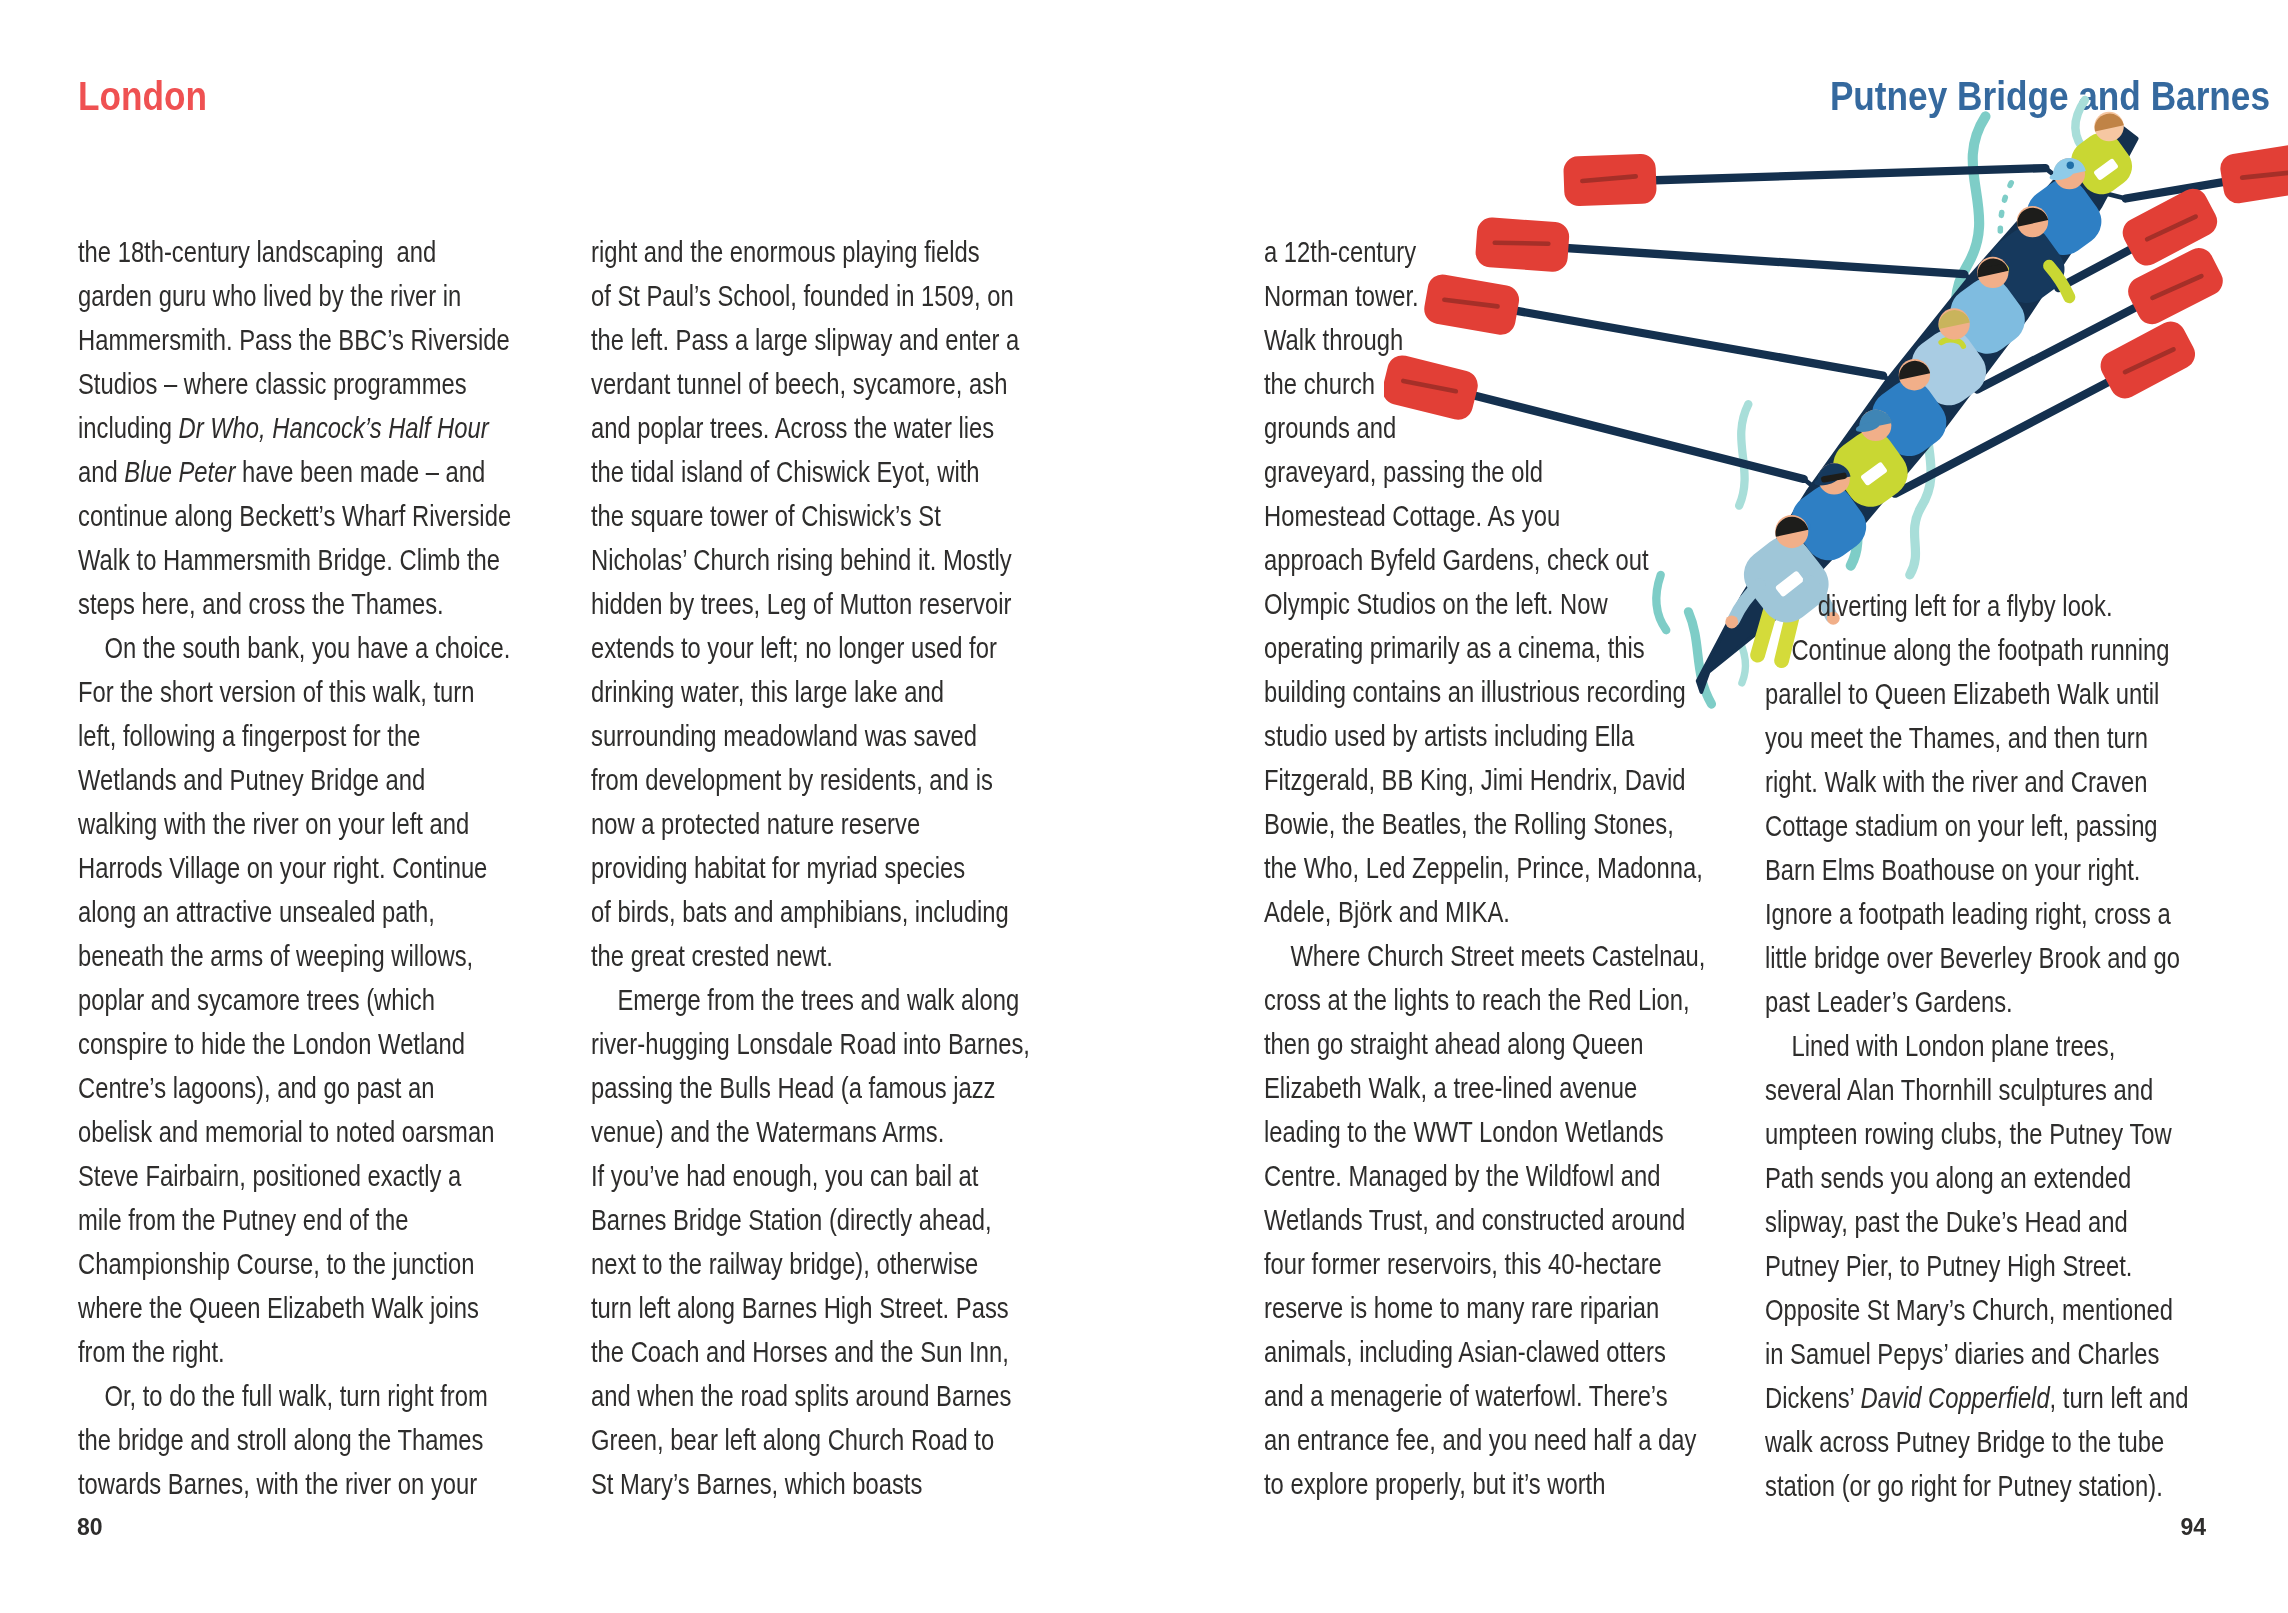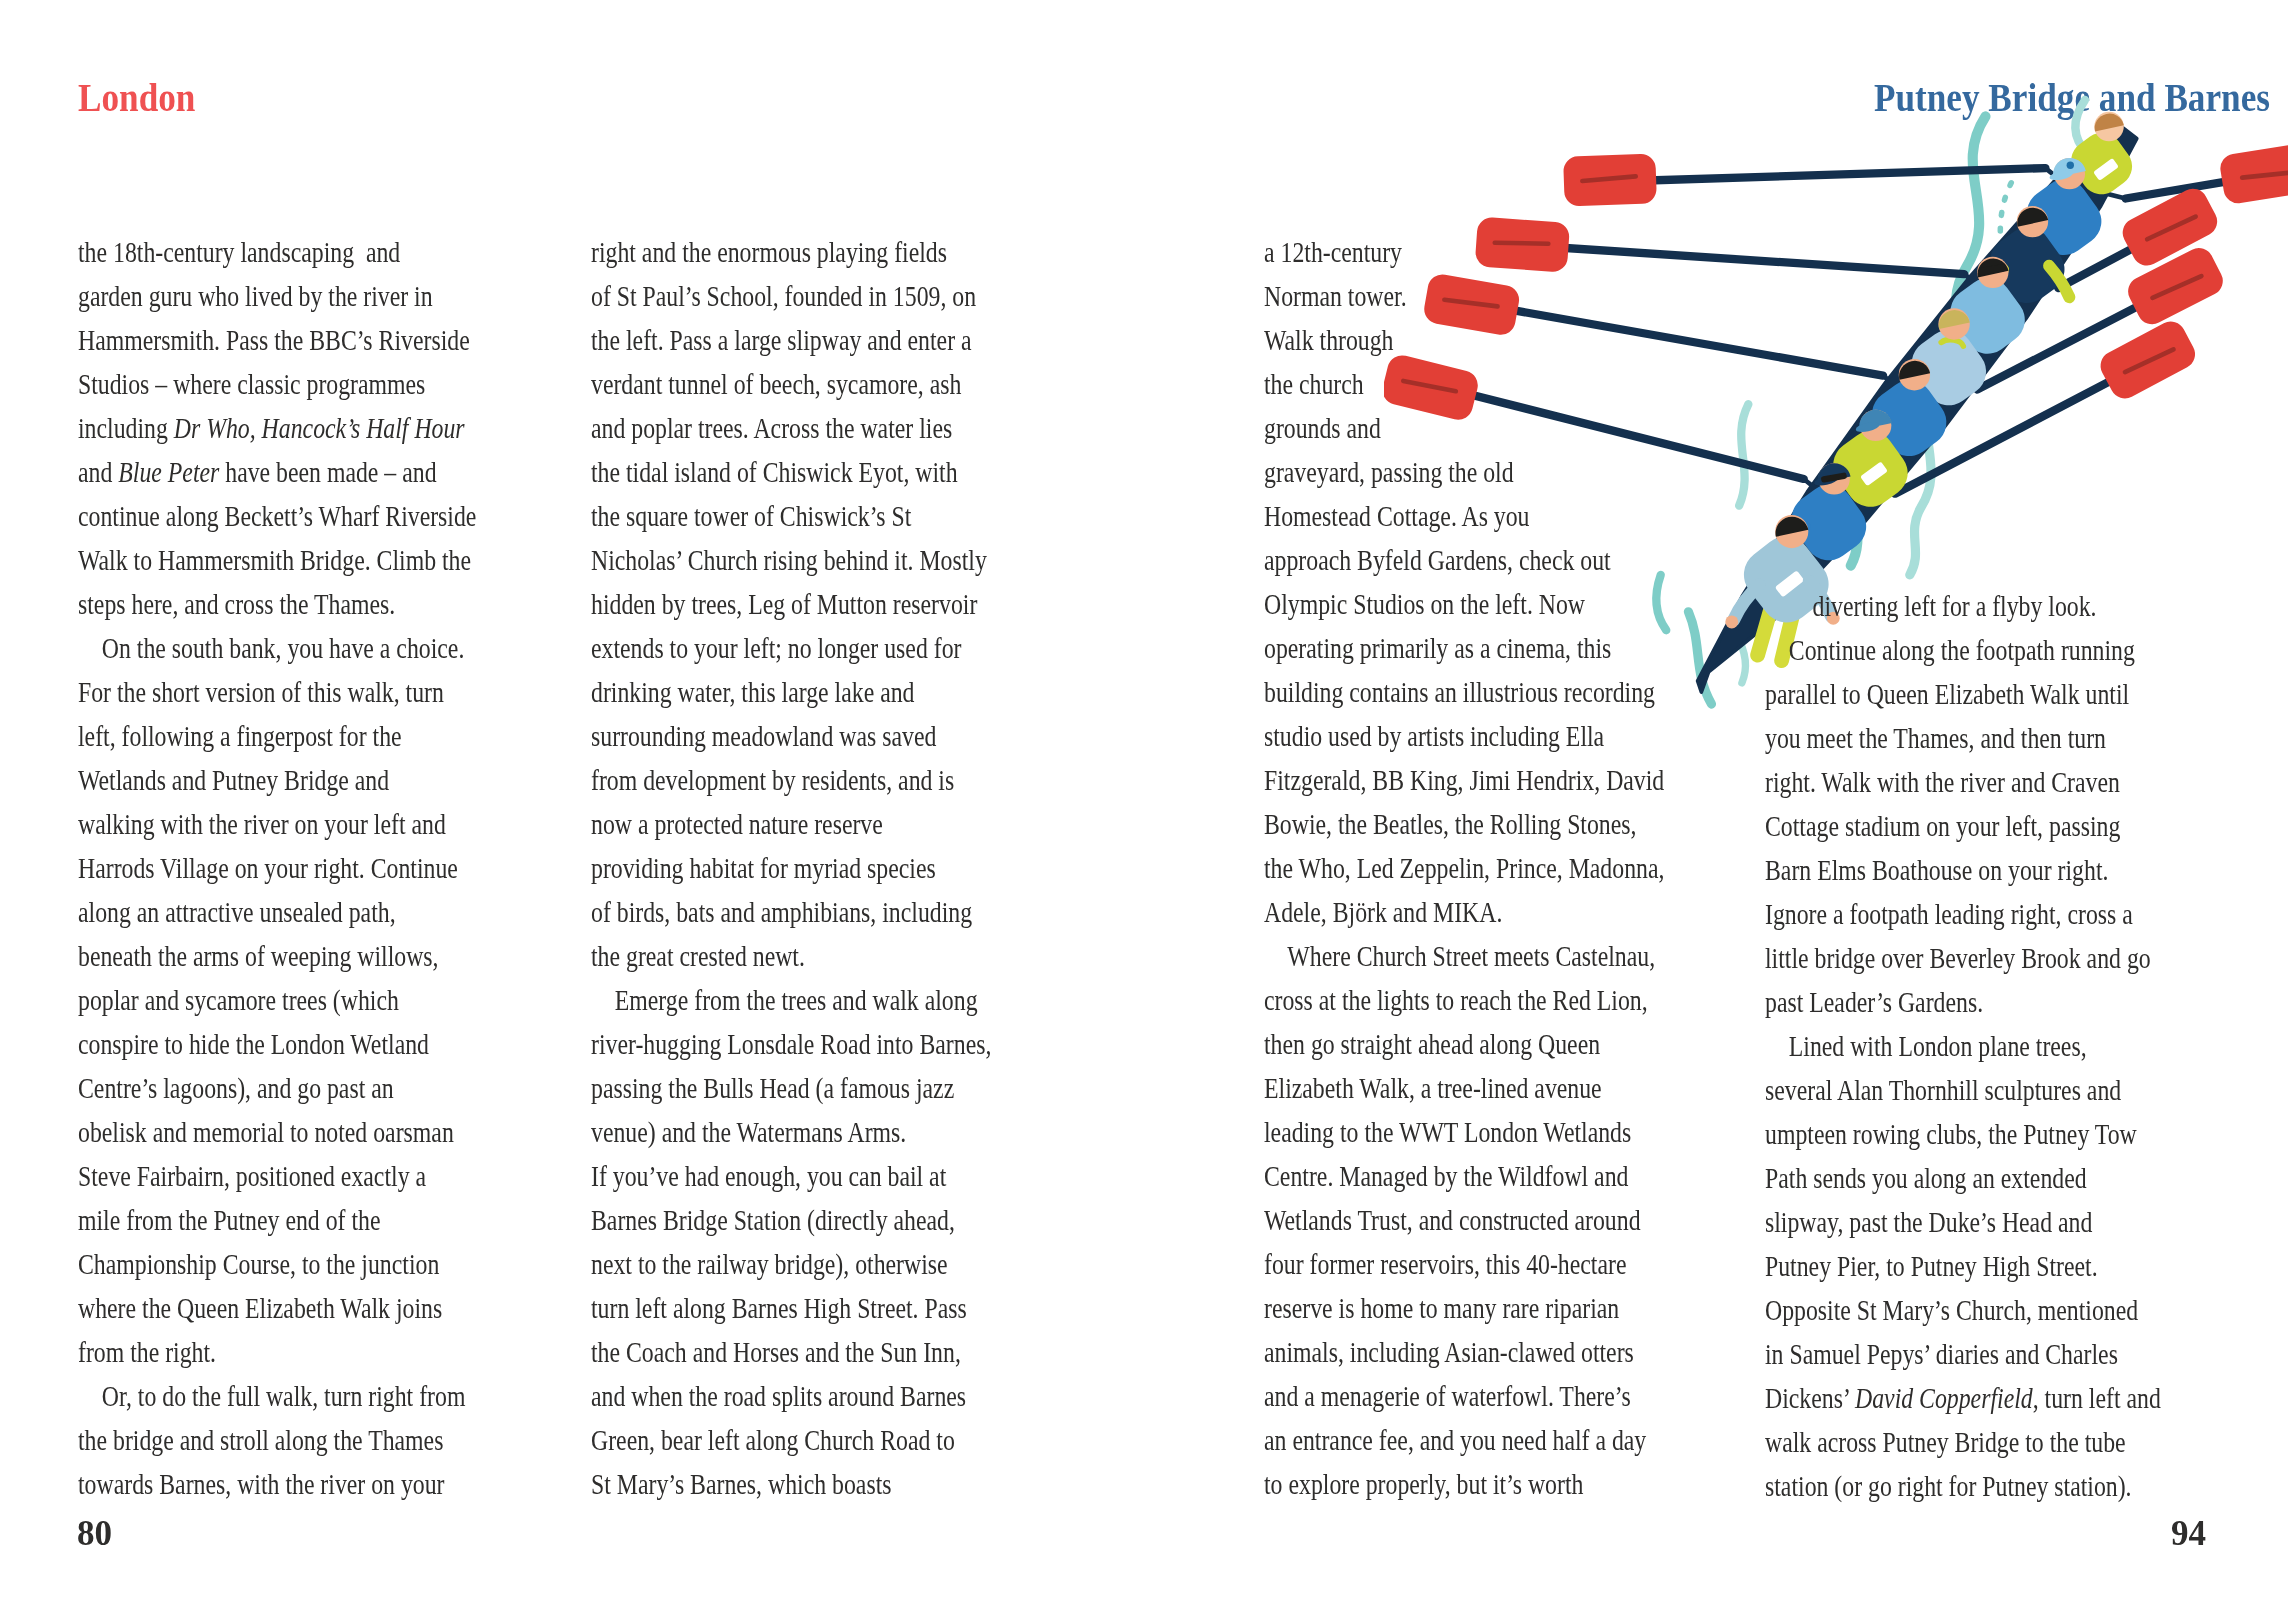--- a/index.html
+++ b/index.html
@@ -8,30 +8,30 @@
   --water:#7ECDC7; --water-light:#A8DED9;
   --chartreuse:#C9D733; --shirt-blue:#2E7FC4; --shirt-lightblue:#7FBCE0;
   --shirt-paleblue:#A9CCE3; --shirt-softblue:#9FC6D8; --navy-shirt:#16395D;
   --cap-blue:#8FCBE8; --cap-teal:#3F85B5; --cap-dot:#1F6FA8;
   --skin:#F1AF89; --skin-light:#F6C7A2;
   --hair-orange:#C08346; --hair-blond:#C9B45C; --hair-dark:#1D1D1B;
   --legs-yellow:#D4DB3A;
 }
 html,body{margin:0;padding:0;background:#ffffff;}
 .spread{position:relative;width:2289px;height:1613px;background:#ffffff;overflow:hidden;
-  font-family:Liberation Serif, serif;color:var(--text-color);}
+  font-family:Liberation Sans, sans-serif;color:var(--text-color);}
 .hdr{position:absolute;top:74px;font-weight:bold;font-size:40px;white-space:pre;}
 .hdr-left{left:78px;color:var(--header-red);transform-origin:0 50%;transform:scaleX(.88);}
 .hdr-right{left:1384px;width:886px;text-align:right;color:var(--header-blue);
   transform-origin:100% 50%;transform:scaleX(.88);}
 .col{position:absolute;top:230px;transform-origin:0 0;transform:scaleX(.82);}
 #col-4{top:584px;}
 .line{height:44px;line-height:44px;font-size:29px;white-space:pre;}
 .line i{font-style:italic;}
-.pagenum{position:absolute;top:1514px;font-weight:bold;font-size:35px;}
+.pagenum{position:absolute;top:1514px;font-weight:bold;font-size:23px;}
 #pn-left{left:77px;}
 #pn-right{left:2104px;width:102px;text-align:right;}
 .illus{position:absolute;left:1384px;top:72px;width:904px;height:646px;}
 </style>
 </head>
 <body>
 
 <div class="spread">
 
   <div class="hdr hdr-left">London</div>

